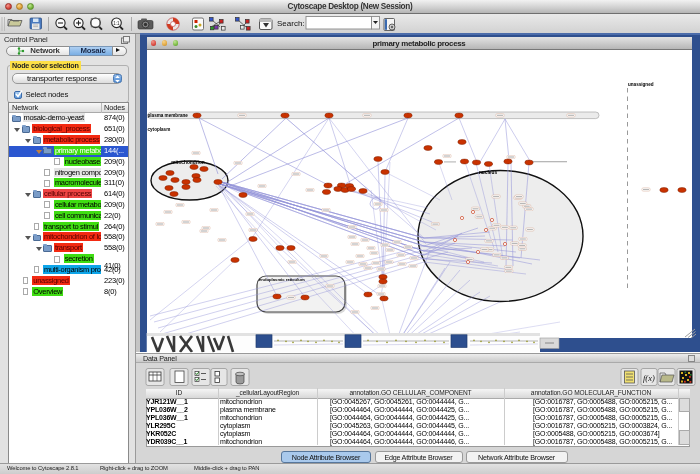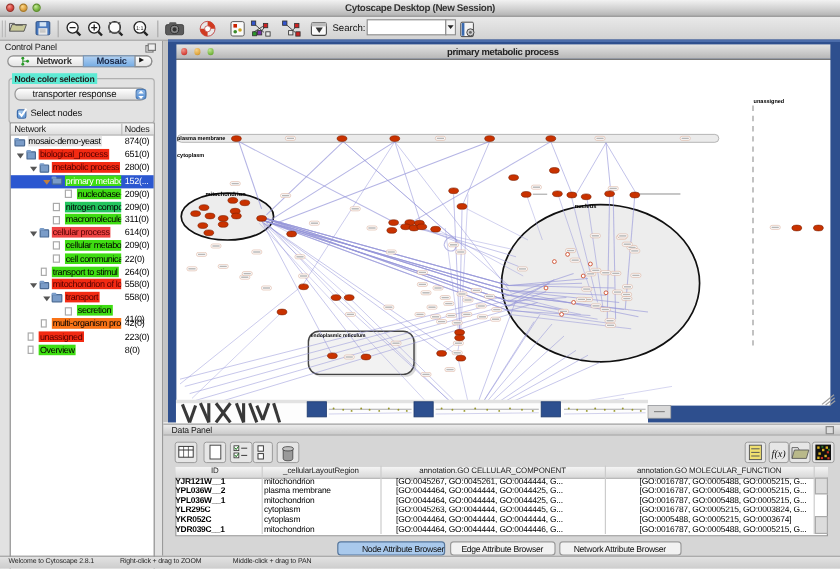--- a/index.html
+++ b/index.html
@@ -591,21 +591,21 @@
 <div style="position:absolute;left:146px;top:429.5px;width:70px;height:8px;font-size:7px;letter-spacing:-0.2px;line-height:8px;font-weight:bold;white-space:nowrap;overflow:hidden">YKR052C</div>
 <div style="position:absolute;left:220px;top:429.5px;width:95px;height:8px;font-size:7px;letter-spacing:-0.15px;line-height:8px;white-space:nowrap;overflow:hidden">cytoplasm</div>
 <div style="position:absolute;left:330px;top:429.5px;width:172px;height:8px;font-size:7px;letter-spacing:-0.15px;line-height:8px;white-space:nowrap;overflow:hidden">[GO:0044464, GO:0044444, GO:0044444, G...</div>
 <div style="position:absolute;left:533px;top:429.5px;width:144px;height:8px;font-size:7px;letter-spacing:-0.15px;line-height:8px;white-space:nowrap;overflow:hidden">[GO:0005488, GO:0005215, GO:0003674]</div>
 <div style="position:absolute;left:146px;top:437.5px;width:70px;height:8px;font-size:7px;letter-spacing:-0.2px;line-height:8px;font-weight:bold;white-space:nowrap;overflow:hidden">YDR039C__1</div>
 <div style="position:absolute;left:220px;top:437.5px;width:95px;height:8px;font-size:7px;letter-spacing:-0.15px;line-height:8px;white-space:nowrap;overflow:hidden">mitochondrion</div>
 <div style="position:absolute;left:330px;top:437.5px;width:172px;height:8px;font-size:7px;letter-spacing:-0.15px;line-height:8px;white-space:nowrap;overflow:hidden">[GO:0044464, GO:0044444, GO:0044446, G...</div>
 <div style="position:absolute;left:533px;top:437.5px;width:144px;height:8px;font-size:7px;letter-spacing:-0.15px;line-height:8px;white-space:nowrap;overflow:hidden">[GO:0016787, GO:0005488, GO:0005215, G...</div>
 </div>
 
-<div class="abs" style="z-index:6;left:281px;top:451px;width:90px;height:11.5px;background:#a9c9ec;border:1px solid #57779c;border-radius:3px;font-size:7.2px;letter-spacing:-0.25px;text-align:right;line-height:11px;color:#111">Node Attribute Browser</div>
+<div class="abs" style="z-index:6;left:281px;top:451px;width:90px;height:11.5px;background:#a9c9ec;border:1px solid #57779c;border-radius:3px;font-size:7.2px;letter-spacing:-0.25px;text-align:center;line-height:11px;color:#111">Node Attribute Browser</div>
 <div class="abs" style="z-index:6;left:374.5px;top:451px;width:88px;height:11.5px;background:#f2f2f2;border:1px solid #9a9a9a;border-radius:3px;font-size:7.2px;letter-spacing:-0.25px;text-align:center;line-height:11px;color:#111">Edge Attribute Browser</div>
 <div class="abs" style="z-index:6;left:465.5px;top:451px;width:102px;height:11.5px;background:#f2f2f2;border:1px solid #9a9a9a;border-radius:3px;font-size:7.2px;letter-spacing:-0.25px;text-align:center;line-height:11px;color:#111">Network Attribute Browser</div>
 
 <div class="abs" style="left:0;top:34px;width:136px;height:429px;background:#e2e2e2;border-right:1px solid #9a9a9a;z-index:7">
   <div style="position:absolute;left:4px;top:1px;font-size:7.6px;letter-spacing:-0.2px;color:#222">Control Panel</div>
   <svg style="position:absolute;left:121px;top:1.5px" width="9" height="8" viewBox="0 0 9 8">
       <rect x="0.5" y="2" width="6" height="5.5" fill="none" stroke="#777" stroke-width="1"></rect>
       <rect x="2.5" y="0.5" width="6" height="5.5" fill="#eee" stroke="#777" stroke-width="1"></rect>
     </svg>
 
@@ -618,21 +618,21 @@
         <circle cx="2" cy="6.5" r="1.2"></circle>
         <circle cx="6" cy="4" r="1.2"></circle>
       </g>
       <path d="M2,1.5 L2,6.5 M2,4 L6,4" stroke="#2a9a2a" stroke-width="0.8" fill="none"></path>
     </svg>
   <div style="position:absolute;left:27px;top:11.6px;width:36px;height:10.4px;font-size:7.8px;letter-spacing:-0.2px;font-weight:bold;color:#333;text-align:center;line-height:10.4px">Network</div>
   <div style="position:absolute;left:69px;top:11.6px;width:48px;height:10.4px;font-size:7.8px;letter-spacing:-0.2px;font-weight:bold;color:#1a2a4a;text-align:center;line-height:10.4px">Mosaic</div>
   <div style="position:absolute;left:116px;top:14.2px;width:0;height:0;border-top:2.8px solid transparent;border-bottom:2.8px solid transparent;border-left:4.5px solid #111"></div>
 
   <div style="position:absolute;left:7px;top:31px;width:122px;height:38px;border:1px solid #b0b0b0;border-radius:3px"></div>
-  <div style="position:absolute;left:10px;top:26.5px;padding:0 2px;background:#5eead4;font-size:7.2px;letter-spacing:-0.2px;font-weight:bold;color:#222">Node color selection</div>
+  <div style="position:absolute;left:10px;top:26.5px;padding:0 2px;background:#fde047;font-size:7.2px;letter-spacing:-0.2px;font-weight:bold;color:#222">Node color selection</div>
 
   <div style="position:absolute;left:12px;top:39px;width:110px;height:11px;background:linear-gradient(#ffffff,#dcdcdc);border:1px solid #999;border-radius:5px"></div>
   <div style="position:absolute;left:12px;top:39px;width:100px;height:11px;font-size:8px;letter-spacing:-0.2px;color:#111;text-align:center;line-height:11px">transporter response</div>
   <div style="position:absolute;left:112.5px;top:39.8px;width:9px;height:9.4px;background:linear-gradient(#8db7e8,#5590d5);border:0.5px solid #4a7ab5;border-radius:2.5px"></div>
   <svg style="position:absolute;left:113.5px;top:40.5px" width="7" height="8" viewBox="0 0 7 8">
       <path d="M3.5,0.5 L5.8,3 L1.2,3 Z" fill="#fff"></path>
       <path d="M3.5,7.5 L5.8,5 L1.2,5 Z" fill="#fff"></path>
     </svg>
 
   <div style="position:absolute;left:13.5px;top:56.5px;width:8px;height:8px;background:linear-gradient(#a8ccf0,#5a95d8);border:1px solid #3a6aaa;border-radius:2px"></div>
@@ -661,26 +661,26 @@
 <div style="position:absolute;left:25.0px;top:138.6px;width:0;height:0;border-left:3.2px solid transparent;border-right:3.2px solid transparent;border-top:4.2px solid #555"></div>
 <div style="position:absolute;left:32.5px;top:137.2px;width:8.6px;height:6.4px;background:#7a9cc8;border:0.5px solid #4a6a94;border-radius:1px"></div>
 <div style="position:absolute;left:32.5px;top:136.2px;width:4px;height:2px;background:#7a9cc8;border-radius:1px 1px 0 0"></div>
 <div style="position:absolute;left:43.0px;top:135.0px;width:58px;height:10.82px;overflow:hidden;white-space:nowrap;font-size:7.5px;letter-spacing:-0.3px;line-height:10.82px"><span style="background:#f32a12;color:#550000;padding:0 1px">metabolic process</span></div>
 <div style="position:absolute;left:104px;top:135.0px;width:24px;height:10.82px;overflow:hidden;font-size:7.5px;letter-spacing:-0.2px;line-height:10.82px;color:#000">280(0)</div>
 <div style="position:absolute;left:9px;top:145.9px;width:119px;height:10.82px;background:#2b57d0"></div>
 <div style="position:absolute;left:35.9px;top:149.5px;width:0;height:0;border-left:3.2px solid transparent;border-right:3.2px solid transparent;border-top:4.2px solid #c08040"></div>
 <div style="position:absolute;left:43.4px;top:148.1px;width:8.6px;height:6.4px;background:#7a9cc8;border:0.5px solid #4a6a94;border-radius:1px"></div>
 <div style="position:absolute;left:43.4px;top:147.1px;width:4px;height:2px;background:#7a9cc8;border-radius:1px 1px 0 0"></div>
 <div style="position:absolute;left:53.9px;top:145.9px;width:47px;height:10.82px;overflow:hidden;white-space:nowrap;font-size:7.5px;letter-spacing:-0.3px;line-height:10.82px"><span style="background:#3fdd12;color:#fff;padding:0 1px">primary metabol</span></div>
-<div style="position:absolute;left:104px;top:145.9px;width:24px;height:10.82px;overflow:hidden;font-size:7.5px;letter-spacing:-0.2px;line-height:10.82px;color:#fff">152(...</div>
+<div style="position:absolute;left:104px;top:145.9px;width:24px;height:10.82px;overflow:hidden;font-size:7.5px;letter-spacing:-0.2px;line-height:10.82px;color:#fff">144(...</div>
 <div style="position:absolute;left:54.3px;top:158.1px;width:5.5px;height:7px;background:#fff;border:0.5px solid #aaa"></div>
 <div style="position:absolute;left:63.8px;top:156.7px;width:37px;height:10.82px;overflow:hidden;white-space:nowrap;font-size:7.5px;letter-spacing:-0.3px;line-height:10.82px"><span style="background:#3fdd12;color:#000;padding:0 1px">nucleobase-</span></div>
 <div style="position:absolute;left:104px;top:156.7px;width:24px;height:10.82px;overflow:hidden;font-size:7.5px;letter-spacing:-0.2px;line-height:10.82px;color:#000">209(0)</div>
 <div style="position:absolute;left:44.4px;top:168.9px;width:5.5px;height:7px;background:#fff;border:0.5px solid #aaa"></div>
-<div style="position:absolute;left:53.9px;top:167.5px;width:47px;height:10.82px;overflow:hidden;white-space:nowrap;font-size:7.5px;letter-spacing:-0.3px;line-height:10.82px"><span style="background:#22c55e;color:#000;padding:0 1px">nitrogen compo</span></div>
+<div style="position:absolute;left:53.9px;top:167.5px;width:47px;height:10.82px;overflow:hidden;white-space:nowrap;font-size:7.5px;letter-spacing:-0.3px;line-height:10.82px"><span style="background:#e5e5e5;color:#000;padding:0 1px">nitrogen compo</span></div>
 <div style="position:absolute;left:104px;top:167.5px;width:24px;height:10.82px;overflow:hidden;font-size:7.5px;letter-spacing:-0.2px;line-height:10.82px;color:#000">209(0)</div>
 <div style="position:absolute;left:44.4px;top:179.7px;width:5.5px;height:7px;background:#fff;border:0.5px solid #aaa"></div>
 <div style="position:absolute;left:53.9px;top:178.3px;width:47px;height:10.82px;overflow:hidden;white-space:nowrap;font-size:7.5px;letter-spacing:-0.3px;line-height:10.82px"><span style="background:#3fdd12;color:#000;padding:0 1px">macromolecule</span></div>
 <div style="position:absolute;left:104px;top:178.3px;width:24px;height:10.82px;overflow:hidden;font-size:7.5px;letter-spacing:-0.2px;line-height:10.82px;color:#000">311(0)</div>
 <div style="position:absolute;left:25.0px;top:192.7px;width:0;height:0;border-left:3.2px solid transparent;border-right:3.2px solid transparent;border-top:4.2px solid #555"></div>
 <div style="position:absolute;left:32.5px;top:191.3px;width:8.6px;height:6.4px;background:#7a9cc8;border:0.5px solid #4a6a94;border-radius:1px"></div>
 <div style="position:absolute;left:32.5px;top:190.3px;width:4px;height:2px;background:#7a9cc8;border-radius:1px 1px 0 0"></div>
 <div style="position:absolute;left:43.0px;top:189.1px;width:58px;height:10.82px;overflow:hidden;white-space:nowrap;font-size:7.5px;letter-spacing:-0.3px;line-height:10.82px"><span style="background:#ef4444;color:#550000;padding:0 1px">cellular process</span></div>
 <div style="position:absolute;left:104px;top:189.1px;width:24px;height:10.82px;overflow:hidden;font-size:7.5px;letter-spacing:-0.2px;line-height:10.82px;color:#000">614(0)</div>
 <div style="position:absolute;left:44.4px;top:201.4px;width:5.5px;height:7px;background:#fff;border:0.5px solid #aaa"></div>
@@ -699,21 +699,21 @@
 <div style="position:absolute;left:104px;top:232.4px;width:24px;height:10.82px;overflow:hidden;font-size:7.5px;letter-spacing:-0.2px;line-height:10.82px;color:#000">558(0)</div>
 <div style="position:absolute;left:35.9px;top:246.8px;width:0;height:0;border-left:3.2px solid transparent;border-right:3.2px solid transparent;border-top:4.2px solid #555"></div>
 <div style="position:absolute;left:43.4px;top:245.4px;width:8.6px;height:6.4px;background:#7a9cc8;border:0.5px solid #4a6a94;border-radius:1px"></div>
 <div style="position:absolute;left:43.4px;top:244.4px;width:4px;height:2px;background:#7a9cc8;border-radius:1px 1px 0 0"></div>
 <div style="position:absolute;left:53.9px;top:243.2px;width:47px;height:10.82px;overflow:hidden;white-space:nowrap;font-size:7.5px;letter-spacing:-0.3px;line-height:10.82px"><span style="background:#f32a12;color:#550000;padding:0 1px">transport</span></div>
 <div style="position:absolute;left:104px;top:243.2px;width:24px;height:10.82px;overflow:hidden;font-size:7.5px;letter-spacing:-0.2px;line-height:10.82px;color:#000">558(0)</div>
 <div style="position:absolute;left:54.3px;top:255.5px;width:5.5px;height:7px;background:#fff;border:0.5px solid #aaa"></div>
 <div style="position:absolute;left:63.8px;top:254.1px;width:37px;height:10.82px;overflow:hidden;white-space:nowrap;font-size:7.5px;letter-spacing:-0.3px;line-height:10.82px"><span style="background:#3fdd12;color:#000;padding:0 1px">secretion</span></div>
 <div style="position:absolute;left:104px;top:261px;width:24px;height:10.82px;overflow:hidden;font-size:7.5px;letter-spacing:-0.2px;line-height:10.82px;color:#000">41(0)</div>
 <div style="position:absolute;left:33.5px;top:266.3px;width:5.5px;height:7px;background:#fff;border:0.5px solid #aaa"></div>
-<div style="position:absolute;left:43.0px;top:264.9px;width:58px;height:10.82px;overflow:hidden;white-space:nowrap;font-size:7.5px;letter-spacing:-0.3px;line-height:10.82px"><span style="background:#f97316;color:#000;padding:0 1px">multi-organism pro</span></div>
+<div style="position:absolute;left:43.0px;top:264.9px;width:58px;height:10.82px;overflow:hidden;white-space:nowrap;font-size:7.5px;letter-spacing:-0.3px;line-height:10.82px"><span style="background:#0ea5e9;color:#000;padding:0 1px">multi-organism pro</span></div>
 <div style="position:absolute;left:104px;top:264.9px;width:24px;height:10.82px;overflow:hidden;font-size:7.5px;letter-spacing:-0.2px;line-height:10.82px;color:#000">42(0)</div>
 <div style="position:absolute;left:22.8px;top:277.1px;width:5.5px;height:7px;background:#fff;border:0.5px solid #aaa"></div>
 <div style="position:absolute;left:32.3px;top:275.7px;width:69px;height:10.82px;overflow:hidden;white-space:nowrap;font-size:7.5px;letter-spacing:-0.3px;line-height:10.82px"><span style="background:#f32a12;color:#550000;padding:0 1px">unassigned</span></div>
 <div style="position:absolute;left:104px;top:275.7px;width:24px;height:10.82px;overflow:hidden;font-size:7.5px;letter-spacing:-0.2px;line-height:10.82px;color:#000">223(0)</div>
 <div style="position:absolute;left:22.8px;top:287.9px;width:5.5px;height:7px;background:#fff;border:0.5px solid #aaa"></div>
 <div style="position:absolute;left:32.3px;top:286.5px;width:69px;height:10.82px;overflow:hidden;white-space:nowrap;font-size:7.5px;letter-spacing:-0.3px;line-height:10.82px"><span style="background:#3fdd12;color:#000;padding:0 1px">Overview</span></div>
 <div style="position:absolute;left:104px;top:286.5px;width:24px;height:10.82px;overflow:hidden;font-size:7.5px;letter-spacing:-0.2px;line-height:10.82px;color:#000">8(0)</div>
 </div>
 
 <div class="abs" style="left:0;top:463px;width:700px;height:11px;background:linear-gradient(#e2e2e2,#cdcdcd);border-top:1px solid #9a9a9a;z-index:9"></div>

